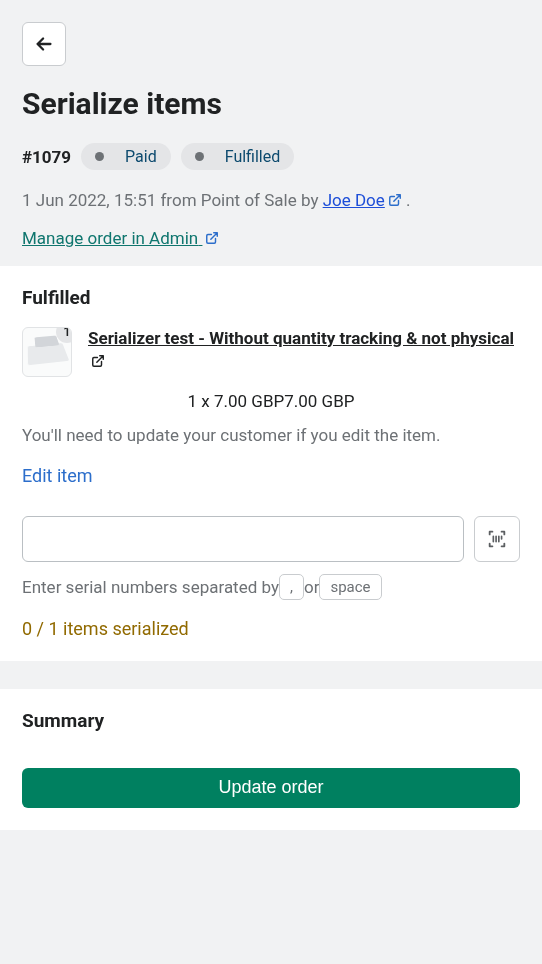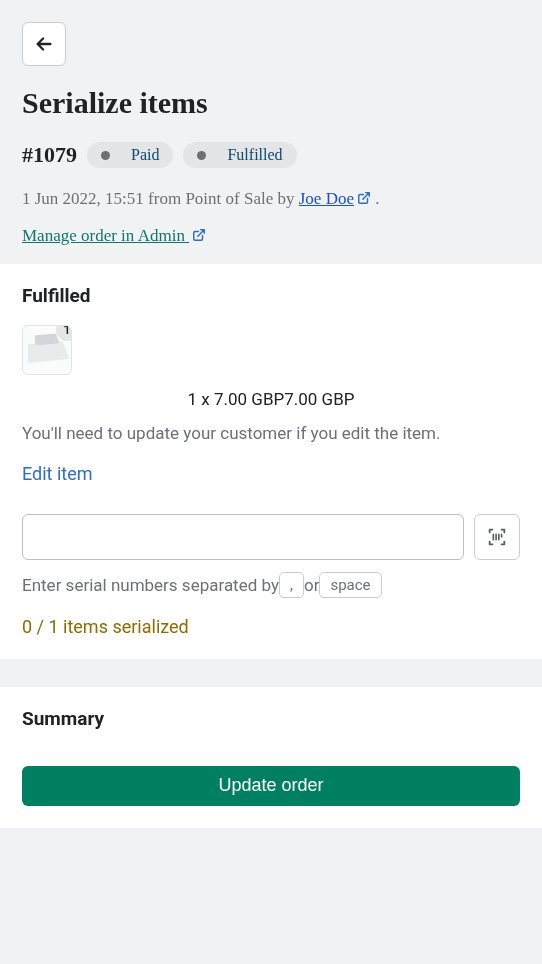--- a/index.html
+++ b/index.html
@@ -9,21 +9,20 @@
     }
     body {
       font-family: -apple-system, BlinkMacSystemFont, 'Segoe UI', Roboto, sans-serif;
       background: #f1f2f3;
       width: 542px;
       color: #202223;
     }
     .header-section {
       padding: 22px 22px 16px 22px;
       background: #f1f2f3;
-      font-family: Liberation Serif, serif;
     }
     .back-button {
       width: 44px;
       height: 44px;
       border: 1px solid #c9cccf;
       background: #fff;
       border-radius: 6px;
       display: flex;
       align-items: center;
       justify-content: center;
@@ -39,21 +38,21 @@
       font-weight: 700;
       margin-bottom: 22px;
     }
     .order-row {
       display: flex;
       align-items: center;
       gap: 10px;
       margin-bottom: 18px;
     }
     .order-number {
-      font-size: 22px;
+      font-size: 17px;
       font-weight: 700;
     }
     .badge {
       display: inline-flex;
       align-items: center;
       gap: 21px;
       background: #e4e5e7;
       padding: 4px 14px;
       border-radius: 14px;
       font-size: 16px;
@@ -275,20 +274,26 @@
   </a>
 </div>
 
 <div class="card">
   <h2 class="section-title">Fulfilled</h2>
   <div class="product-row">
     <div class="product-thumb">
       <div class="product-thumb-inner"></div>
       <span class="qty-badge">1</span>
     </div>
+    <a class="product-title">
+      <span>Serializer test - Without quantity tracking &amp; not physical</span>
+      <svg class="external-icon" viewBox="0 0 24 24" fill="none" stroke="#202223" stroke-width="2.5" stroke-linecap="round" stroke-linejoin="round">
+          <path d="M18 13v6a2 2 0 0 1-2 2H5a2 2 0 0 1-2-2V8a2 2 0 0 1 2-2h6M15 3h6v6M10 14L21 3"></path>
+        </svg>
+    </a>
   </div>
   <div class="price-row">
     <span>1 x 7.00 GBP</span>
     <span>7.00 GBP</span>
   </div>
   <div class="hint-text">You'll need to update your customer if you edit the item.</div>
   <a class="edit-link">Edit item</a>
 
   <div class="serial-input-row">
     <input type="text" class="serial-input" style="">

